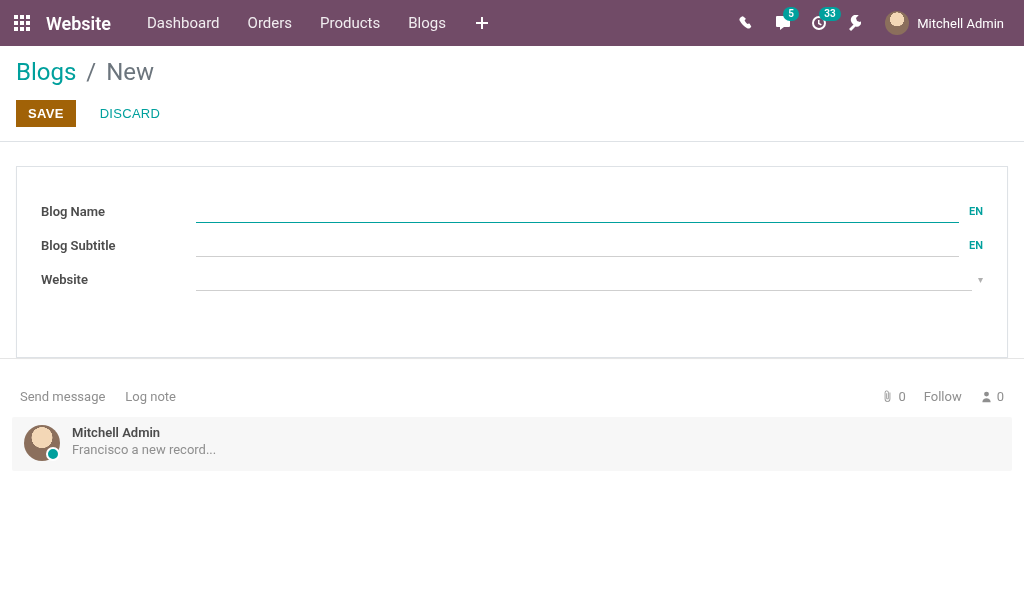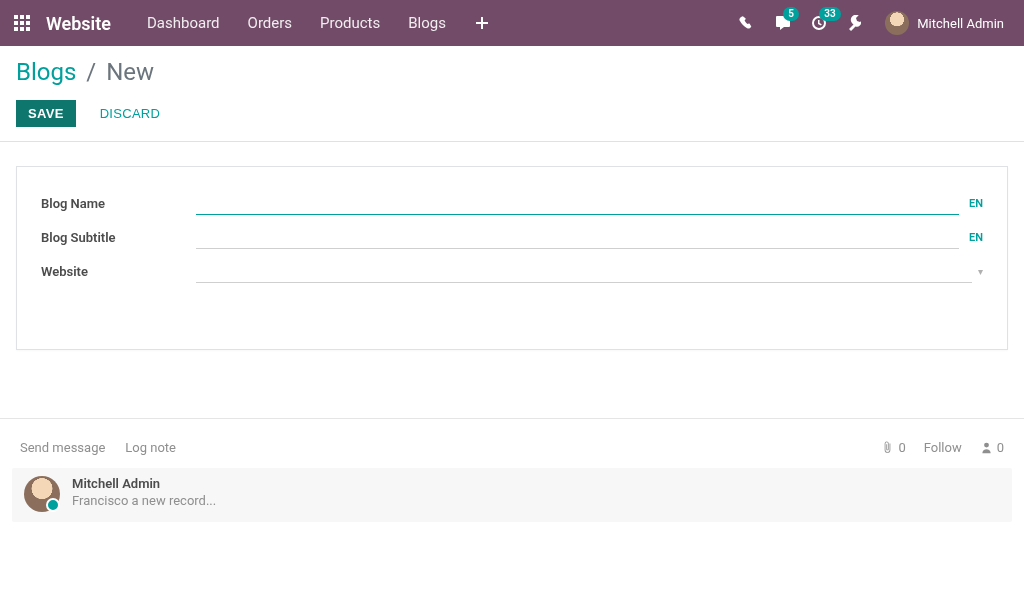--- a/index.html
+++ b/index.html
@@ -95,29 +95,29 @@
   .cp-buttons { display: flex; align-items: center; gap: 12px; }
   .btn {
     border: none;
     padding: 6px 12px;
     font-size: 13px;
     font-weight: 600;
     cursor: pointer;
     text-transform: uppercase;
     letter-spacing: 0.3px;
   }
-  .btn-primary { background: #0f766e; color: #fff; }
+  .btn-primary { background: #a16207; color: #fff; }
   .btn-secondary { background: transparent; color: #00a09d; font-weight: 500; }
 
   
   .form-view { padding: 24px 16px 0 16px; }
   .form-sheet {
     background: #fff;
     border: 1px solid #dee2e6;
-    padding: 24px 24px 56px 24px;
+    padding: 32px 24px 56px 24px;
     max-width: 992px;
     margin: 0 auto;
     box-shadow: 0 1px 2px rgba(0,0,0,0.03);
   }
   .form-row {
     display: flex;
     align-items: center;
     margin-bottom: 10px;
   }
   .form-label {
@@ -150,23 +150,22 @@
     cursor: pointer;
   }
   .dropdown-caret {
     color: #b0b0b0;
     font-size: 10px;
     margin-left: 6px;
   }
 
   
   .chatter {
-    margin-top: 68px;
     border-top: 1px solid #e5e5e5;
-    padding: 8px 6px;
+    padding: 17px 6px;
   }
   .chatter-topbar {
     display: flex;
     align-items: center;
     padding: 13px 14px;
     color: #8f8f8f;
     font-size: 13px;
   }
   .chatter-action { cursor: pointer; margin-right: 20px; }
   .chatter-right { margin-left: auto; display: flex; align-items: center; gap: 18px; }

